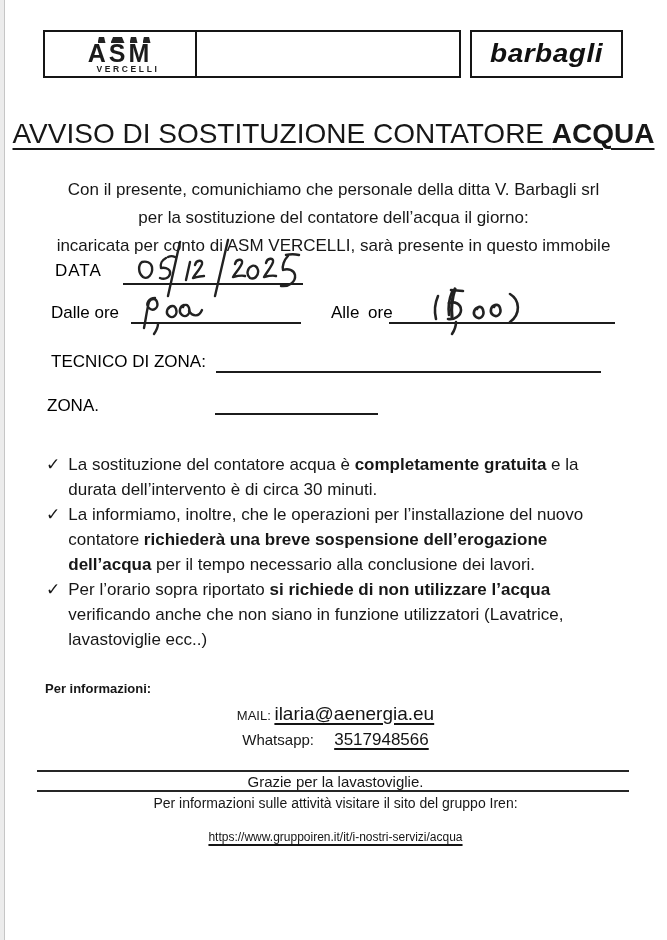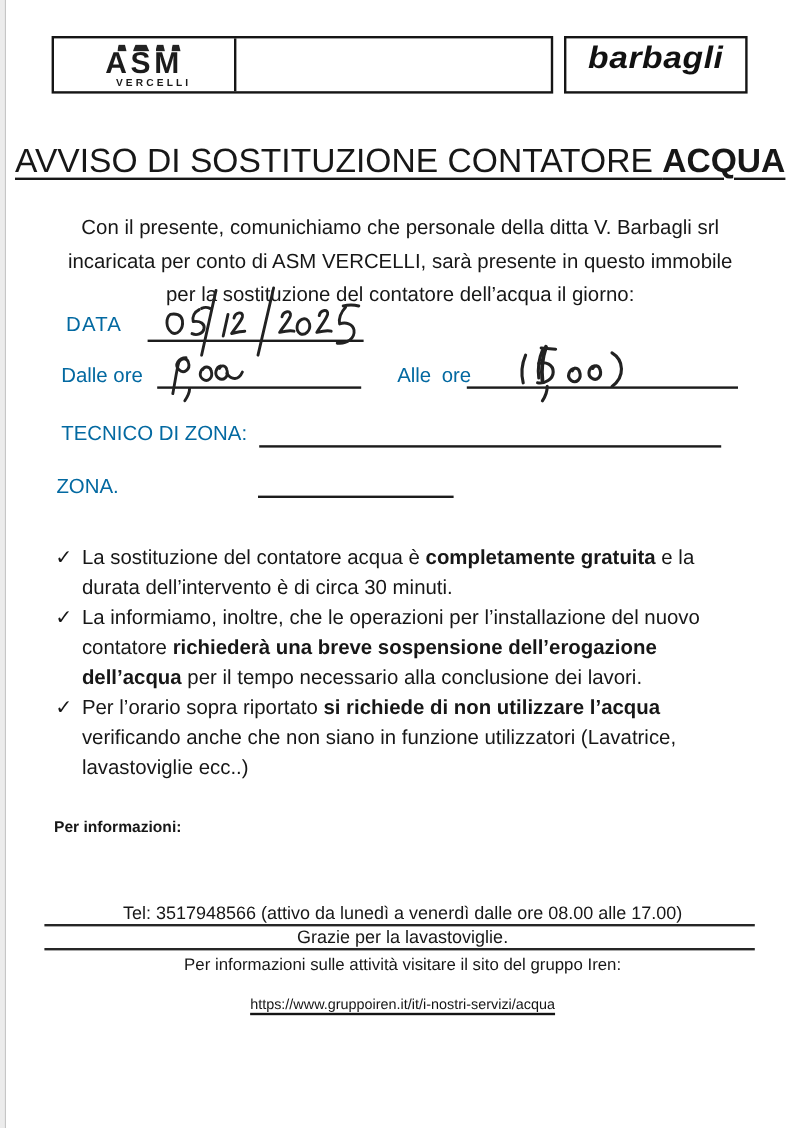--- a/index.html
+++ b/index.html
@@ -10,40 +10,40 @@
   }
   
   .scan-band{position:absolute;left:0;top:0;bottom:0;width:4px;background:#ececec;}
   .scan-line{position:absolute;left:4px;top:0;bottom:0;width:1px;background:#c6c6c6;}
 
   
   .header{position:absolute;left:43px;top:30px;width:582px;height:48px;display:flex;}
   .hleft{width:418px;border:2px solid #151515;display:flex;box-sizing:border-box;background:#fff;}
   .asm{width:152px;border-right:2px solid #151515;box-sizing:border-box;display:flex;flex-direction:column;align-items:center;justify-content:center;padding-top:2px;}
   .hmid{flex:1;}
-  .hright{width:153px;margin-left:9px;border:2px solid #151515;box-sizing:border-box;display:flex;justify-content:center;background:#fff;}
+  .hright{width:153px;margin-left:9px;border:2px solid #151515;box-sizing:border-box;display:flex;align-items:center;justify-content:center;background:#fff;}
   .asm-icons{display:flex;align-items:flex-end;gap:5px;height:7px;margin-bottom:-1px;margin-left:8px;}
   .asm-icons i{display:inline-block;height:6px;background:#232323;clip-path:polygon(18% 0,82% 0,100% 100%,0 100%);width:8px;}
   .asm-icons i.w{width:14px;}
   .asm-name{font-size:25px;font-weight:900;letter-spacing:3px;line-height:22px;color:#1b1b1b;}
   .asm-city{font-size:8.5px;font-weight:700;letter-spacing:2.6px;margin-left:16px;line-height:10px;color:#1b1b1b;}
   .barbagli-text{font-size:28px;font-weight:900;font-style:italic;letter-spacing:0.5px;color:#111;transform:scaleY(.92);}
 
   
   .title{position:absolute;left:0;top:118px;width:100%;text-align:center;font-size:28px;font-weight:400;margin:0;}
   .title .ul{text-decoration:underline;text-decoration-thickness:2px;text-underline-offset:5px;}
   .title b{font-weight:700;}
 
   
   .intro{position:absolute;left:0;top:176px;width:100%;text-align:center;font-size:17px;line-height:28px;}
   .intro b{font-weight:400;}
   .intro div{white-space:nowrap;}
 
   
-  .flabel{position:absolute;font-size:17px;color:#0369a1;}
+  .flabel{position:absolute;font-size:17px;color:#000000;}
   .wline{position:absolute;height:2px;background:#1c1c1c;}
   .hw{position:absolute;pointer-events:none;}
   .hw path{fill:none;stroke:#222;stroke-linecap:round;stroke-linejoin:round;}
 
   
   .bullets{position:absolute;left:46px;top:452px;width:578px;}
   .bullet{display:flex;gap:8px;}
   .check{font-size:17px;font-weight:700;line-height:25px;flex:0 0 14px;}
   .btext{font-size:17px;line-height:25px;}
   .btext b{font-weight:700;}
@@ -87,22 +87,22 @@
     </div>
     <div class="hright">
       <span class="barbagli-text">barbagli</span>
     </div>
   </div>
 
   <h1 class="title"><span class="ul"><span>AVVISO DI SOSTITUZIONE CONTATORE </span><b>ACQUA</b></span></h1>
 
   <div class="intro">
     <div><span>Con il presente, comunichiamo che </span><b>personale della ditta V. Barbagli srl</b></div>
+    <div><span>per la sostituzione del contatore dell’acqua il giorno:</span></div>
     <div><b>incaricata per conto di ASM VERCELLI</b><span>, sarà presente in questo immobile</span></div>
-    <div><span>per la sostituzione del contatore dell’acqua il giorno:</span></div>
   </div>
 
   <span class="flabel" style="left:55px;top:261px;letter-spacing:1px;">DATA</span>
   <div class="wline" style="left:123px;top:283px;width:180px;"></div>
   <svg class="hw" style="left:126px;top:234px;" width="190" height="64" viewBox="0 0 190 64" role="img" aria-label="05/12/2025">
     <g stroke-width="2.4">
       <path d="M16,28 C12,31 12,39 17,43 C22,46 27,40 26,33 C25,28 20,27 16,28"></path>
       <path d="M40,24 C36,26 34,30 35,34 C41,33 45,36 44,40 C43,44 38,46 34,44"></path>
       <path d="M42,23 C44,22 47,22 49,23"></path>
       <path d="M54,8 L42,62"></path>
@@ -161,23 +161,30 @@
       <div class="btext"><span>La informiamo, inoltre, che le operazioni per l’installazione del nuovo contatore </span><b>richiederà una breve sospensione dell’erogazione dell’acqua</b><span> per il tempo necessario alla conclusione dei lavori.</span></div>
     </div>
     <div class="bullet">
       <span class="check">✓</span>
       <div class="btext"><span>Per l’orario sopra riportato </span><b>si richiede di non utilizzare l’acqua</b><span> verificando anche che non siano in funzione utilizzatori (Lavatrice, lavastoviglie ecc..)</span></div>
     </div>
   </div>
 
   <div class="info-heading">Per informazioni:</div>
 
+  <div class="cline mail-line">
+    <span>MAIL:</span>
+    <span class="mail-value">ilaria@aenergia.eu</span>
+  </div>
 
+  <div class="cline wa-line">
+    <span>Whatsapp:</span>
+    <span class="wa-value">3517948566</span>
+  </div>
 
-  <div class="cline tel-line">Tel: 3517948566 (attivo da lunedì a venerdì dalle ore 08.00 alle 17.00)</div>
 
   <div class="rule rule1"></div>
   <div class="cline grazie-line">Grazie per la lavastoviglie.</div>
   <div class="rule rule2"></div>
 
   <div class="cline iren-line">Per informazioni sulle attività visitare il sito del gruppo Iren:</div>
 
   <div class="cline url-line">
     <span class="url-text">https://www.gruppoiren.it/it/i-nostri-servizi/acqua</span>
   </div>

